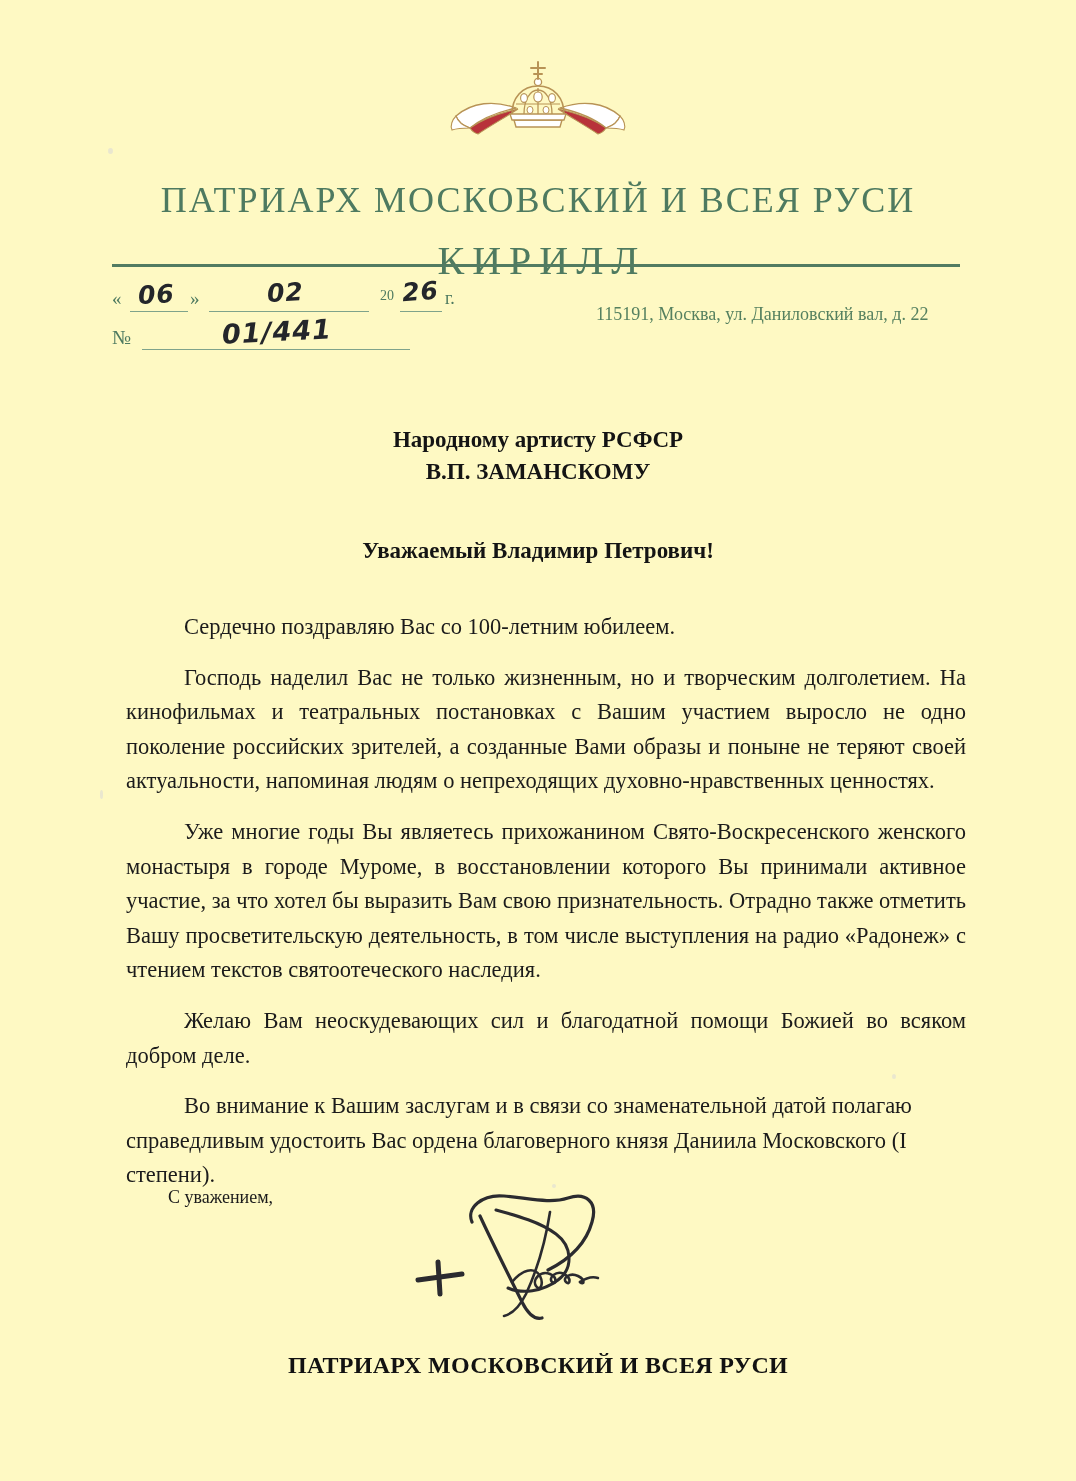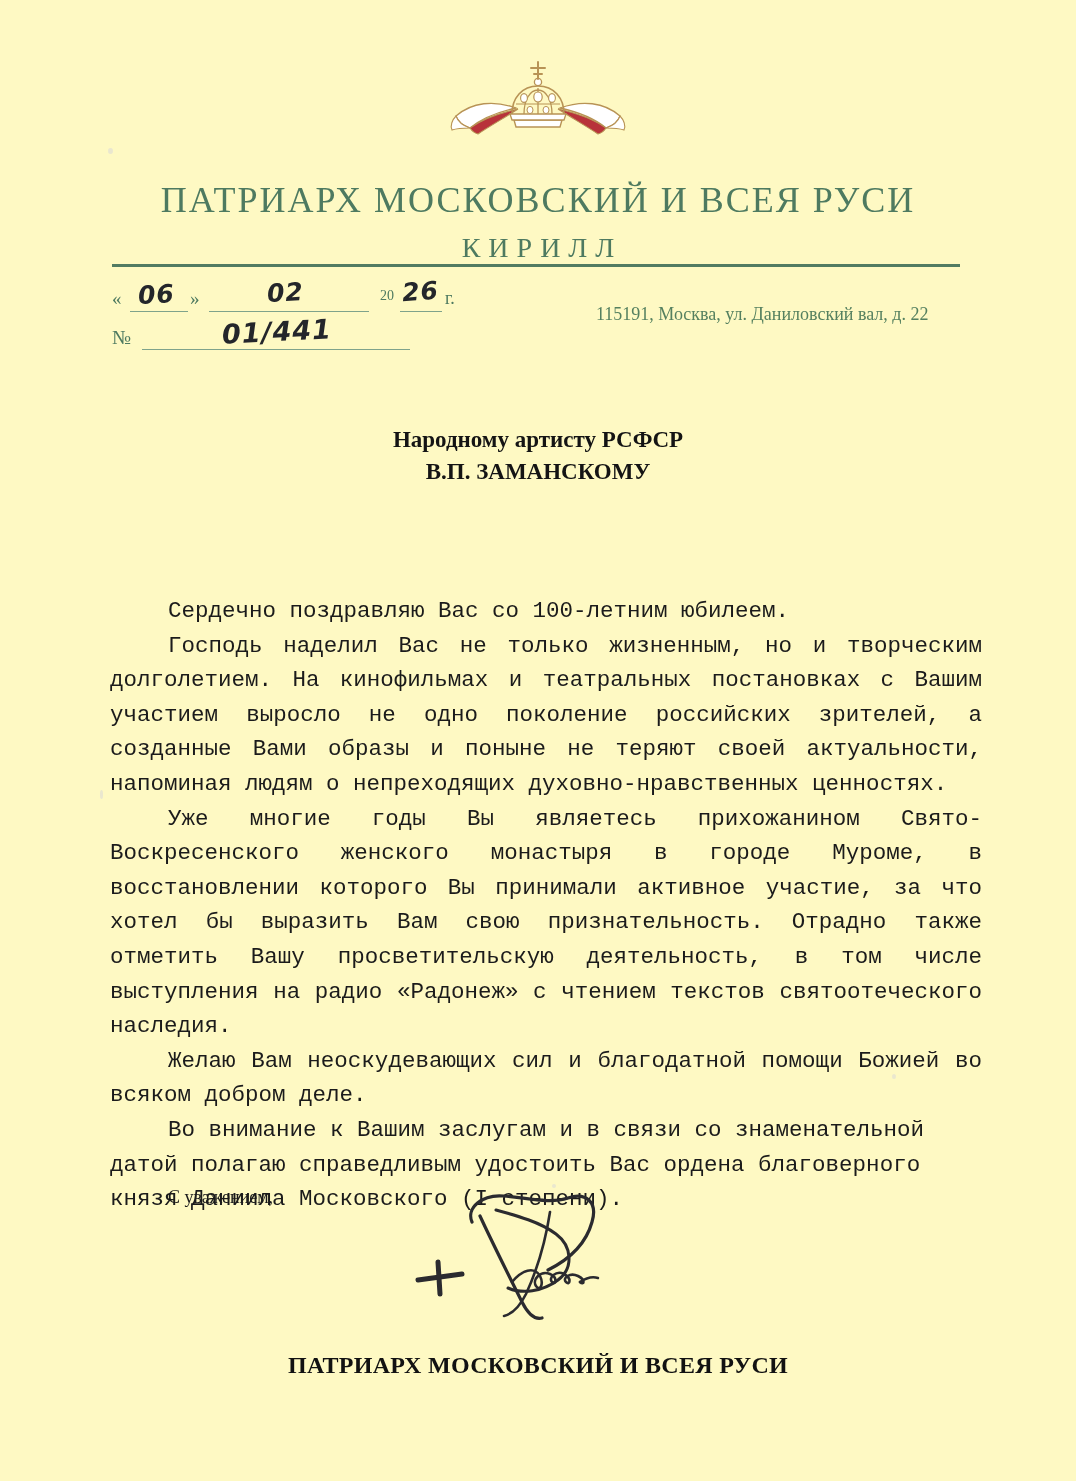--- a/index.html
+++ b/index.html
@@ -43,24 +43,24 @@
     text-align: center;
     color: #4e7a60;
   }
   .letterhead .line1 {
     font-size: 36px;
     letter-spacing: 2.0px;
     line-height: 1.05;
     white-space: nowrap;
   }
   .letterhead .line2 {
-    font-size: 28px;
+    font-size: 40px;
     letter-spacing: 8px;
     line-height: 1.25;
-    margin-top: 10px;
+    margin-top: 16px;
     padding-left: 8px;
   }
 
   
   .rule {
     position: absolute;
     left: 112px;
     top: 264px;
     width: 848px;
     height: 3px;
@@ -156,23 +156,22 @@
     left: 110px;
     top: 594px;
     width: 872px;
     font-size: 22.5px;
     line-height: 34.6px;
     text-align: justify;
     text-justify: inter-word;
     color: #1b1b1b;
   }
   .body-text p {
-    margin: 0;
+    margin: 16px;
     text-indent: 58px;
-    font-family: Liberation Mono, monospace;
   }
   .body-text p:last-child { text-align: left; }
 
   
   .closing {
     position: absolute;
     left: 110px;
     top: 1187px;
     width: 600px;
     font-size: 18px;
@@ -279,20 +278,21 @@
 
   </div>
 
   <div class="address">115191, Москва, ул. Даниловский вал, д. 22</div>
 
   <div class="addressee">
     <div>Народному артисту РСФСР</div>
     <div>В.П. ЗАМАНСКОМУ</div>
   </div>
 
+  <div class="salutation">Уважаемый Владимир Петрович!</div>
 
   <div class="body-text">
     <p>Сердечно поздравляю Вас со 100-летним юбилеем.</p>
     <p>Господь наделил Вас не только жизненным, но и творческим долголетием. На кинофильмах и театральных постановках с Вашим участием выросло не одно поколение российских зрителей, а созданные Вами образы и поныне не теряют своей актуальности, напоминая людям о непреходящих духовно-нравственных ценностях.</p>
     <p>Уже многие годы Вы являетесь прихожанином Свято-Воскресенского женского монастыря в городе Муроме, в восстановлении которого Вы принимали активное участие, за что хотел бы выразить Вам свою признательность. Отрадно также отметить Вашу просветительскую деятельность, в том числе выступления на радио «Радонеж» с чтением текстов святоотеческого наследия.</p>
     <p>Желаю Вам неоскудевающих сил и благодатной помощи Божией во всяком добром деле.</p>
     <p>Во внимание к Вашим заслугам и в связи со знаменательной датой полагаю справедливым удостоить Вас ордена благоверного князя Даниила Московского (I степени).</p>
   </div>
 
   <div class="closing">С уважением,</div>

